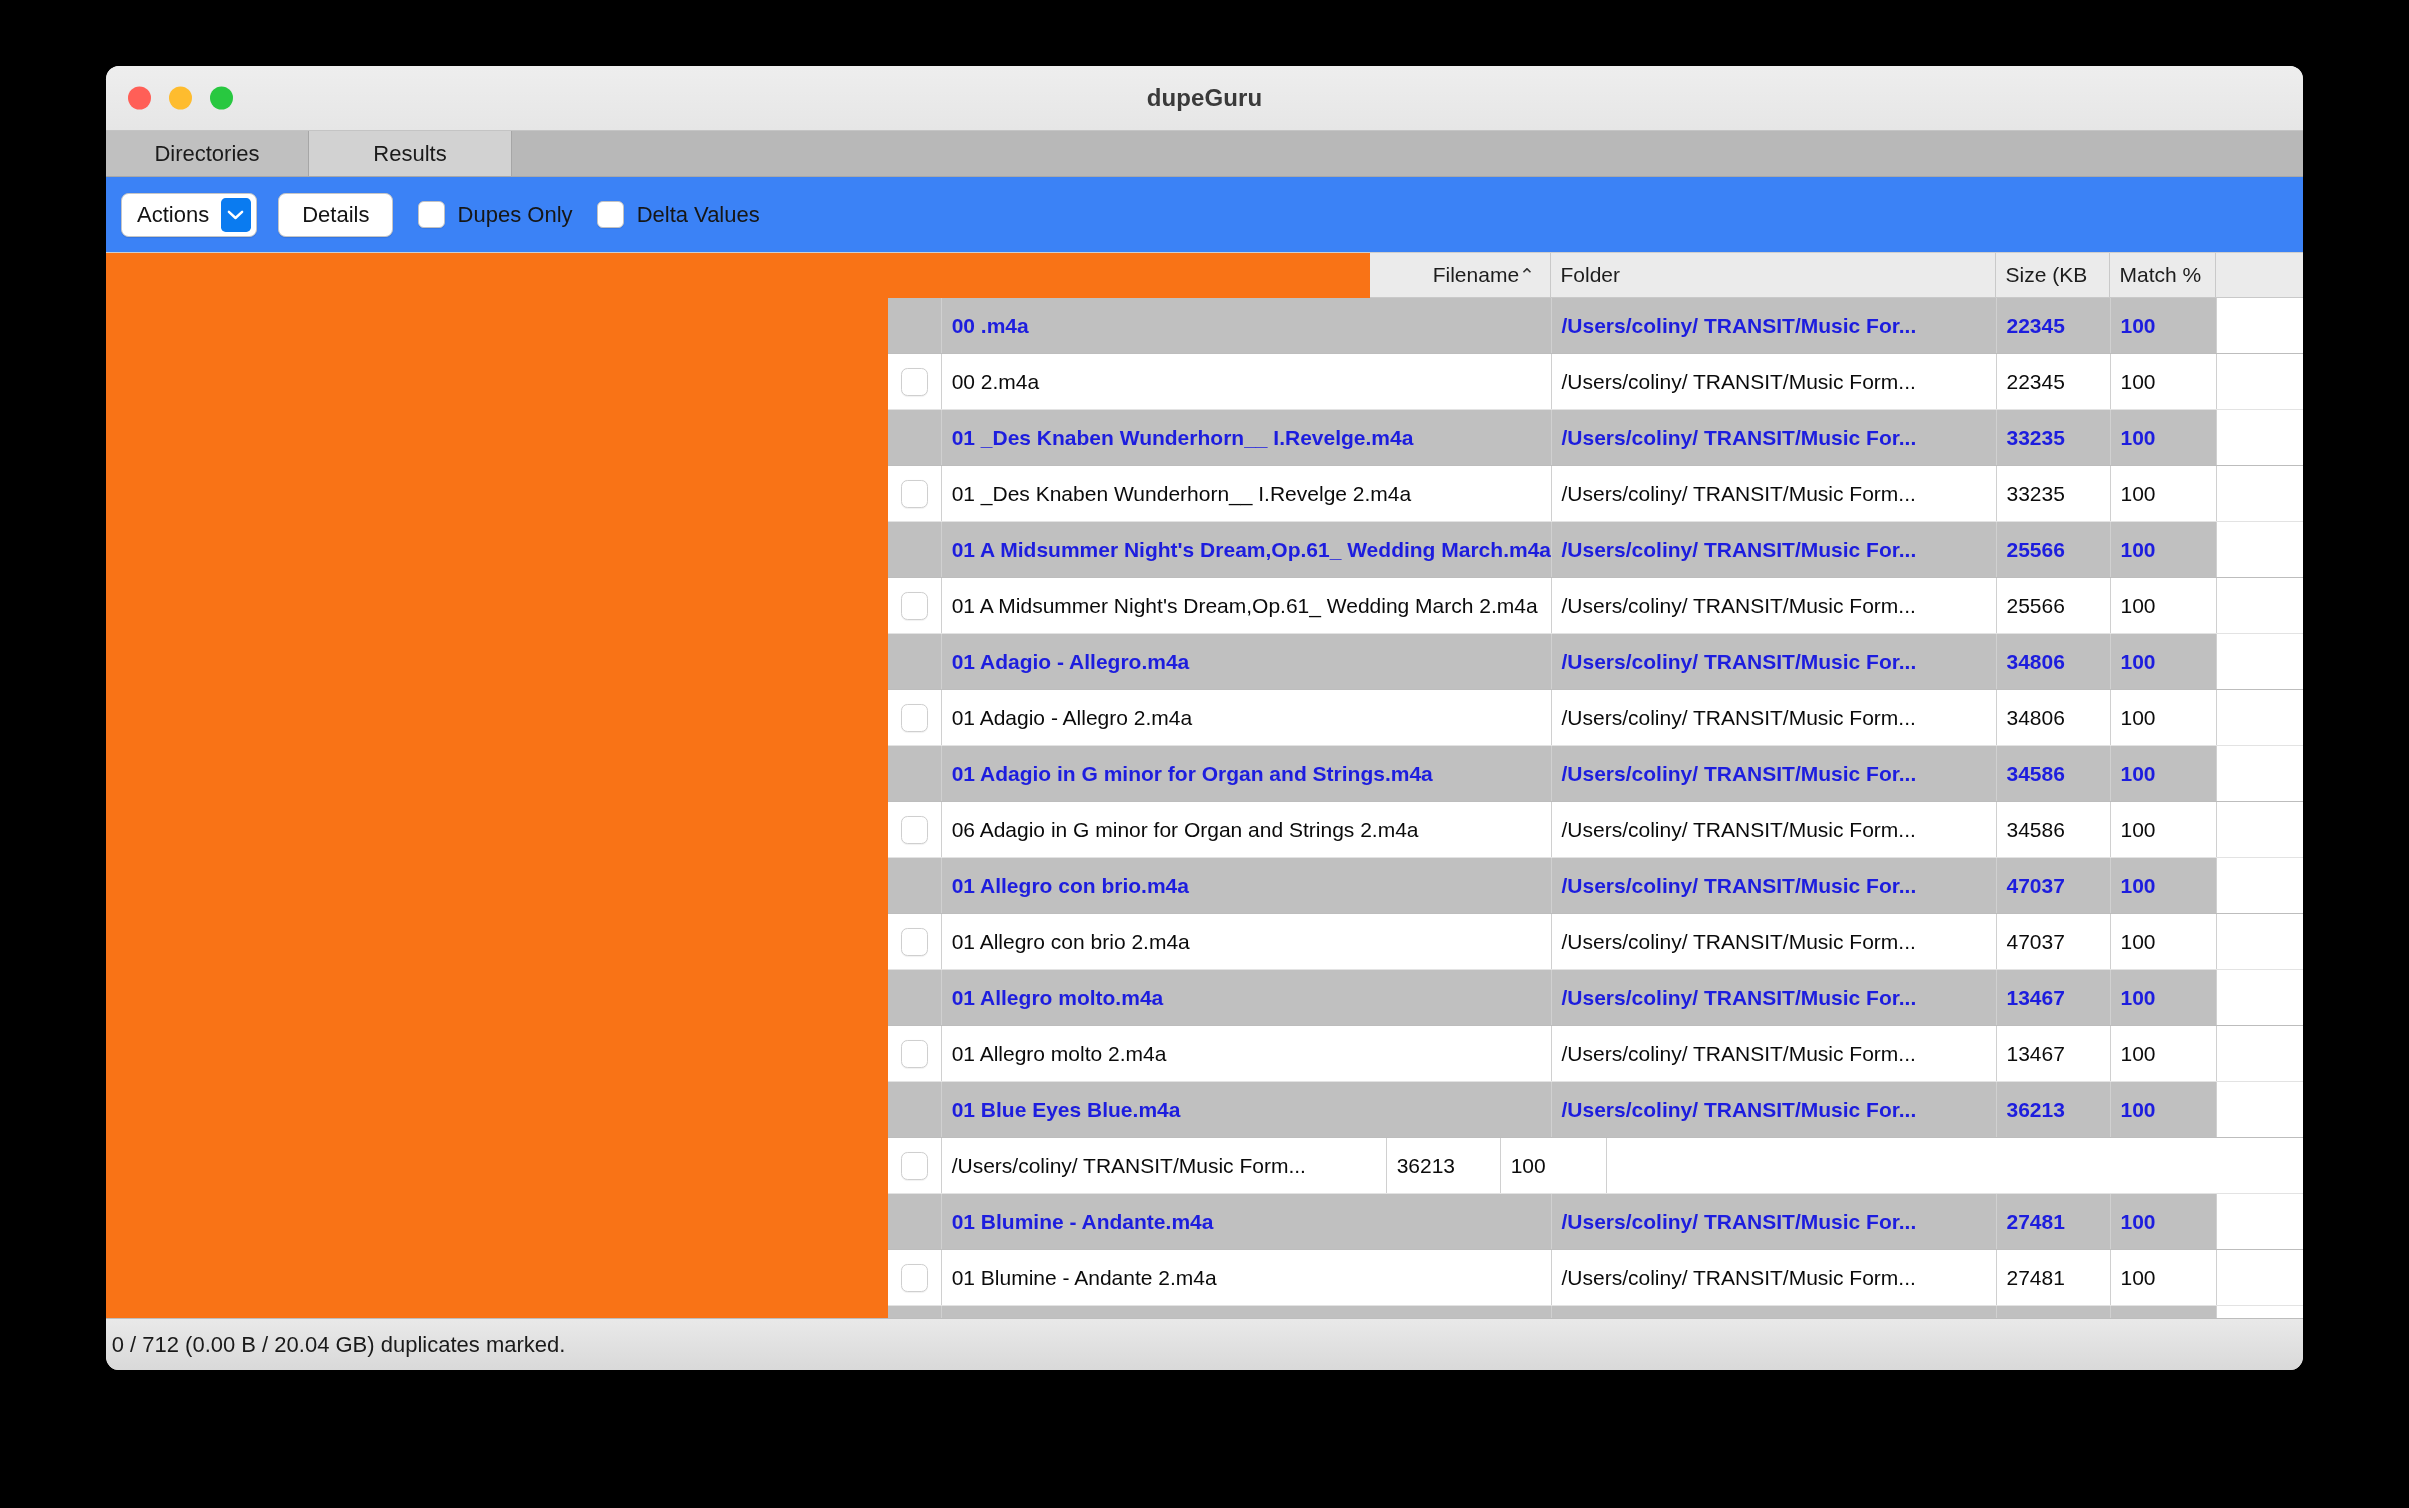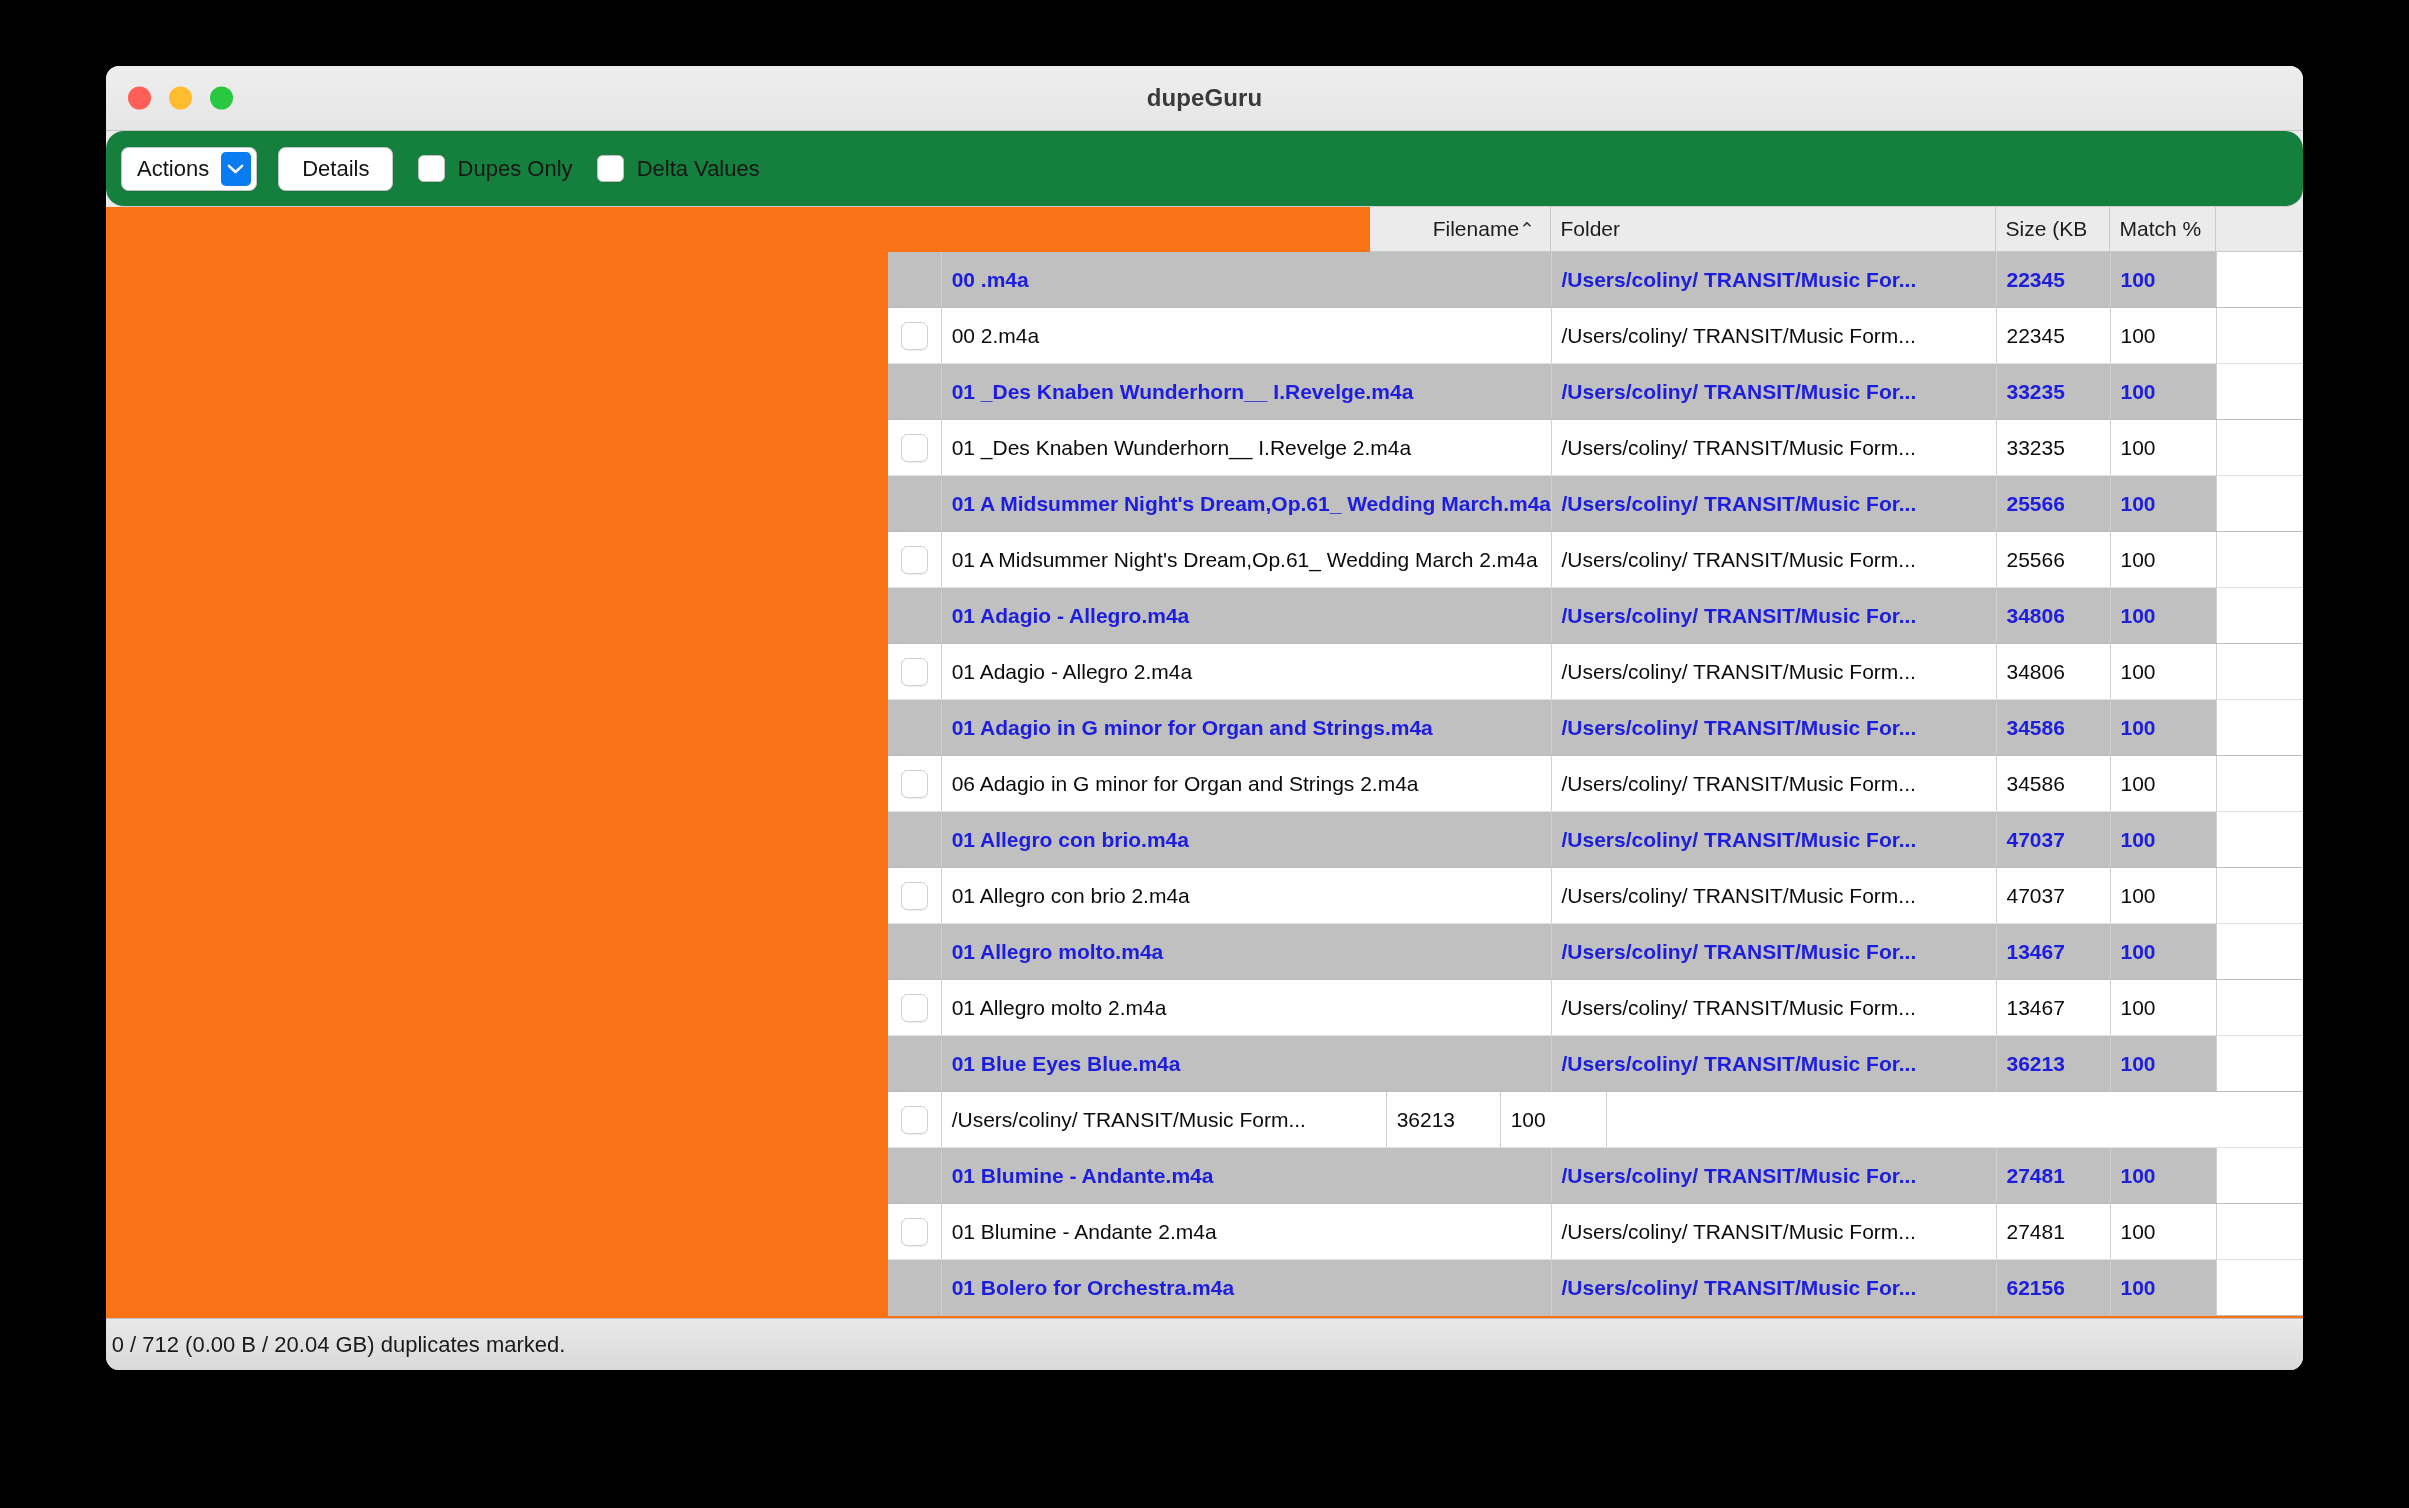--- a/index.html
+++ b/index.html
@@ -87,27 +87,26 @@
     box-sizing: border-box;
   }
   .tab.active {
     background: #d2d2d2;
   }
 
   
   .toolbar {
     height: 76px;
     min-height: 76px;
-    background: #15803d;
+    background: #3b82f6;
     display: flex;
     align-items: center;
     padding: 0 0 0 15px;
     box-sizing: border-box;
     border-bottom: 0.9px solid #cfcfcf;
-    border-radius: 18px;
   }
   .btn {
     height: 44px;
     background: #ffffff;
     border: 0.9px solid #c6c6c6;
     border-radius: 7.6px;
     display: flex;
     align-items: center;
     font-size: 22px;
     color: #131313;
@@ -298,20 +297,24 @@
 
   <div class="titlebar">
     <div class="traffic">
       <div class="light close"></div>
       <div class="light min"></div>
       <div class="light max"></div>
     </div>
     <div class="win-title">dupeGuru</div>
   </div>
 
+  <div class="tabbar">
+    <div class="tab">Directories</div>
+    <div class="tab active">Results</div>
+  </div>
 
   <div class="toolbar">
     <div class="btn btn-actions">
       <span>Actions</span>
       <span class="actions-arrow">
         <svg width="17" height="11.4" viewBox="0 0 18 12" aria-hidden="true">
           <path d="M2 3 L9 9.5 L16 3" stroke="#ffffff" stroke-width="2.6" fill="none" stroke-linecap="round" stroke-linejoin="round"></path>
         </svg>
       </span>
     </div>

